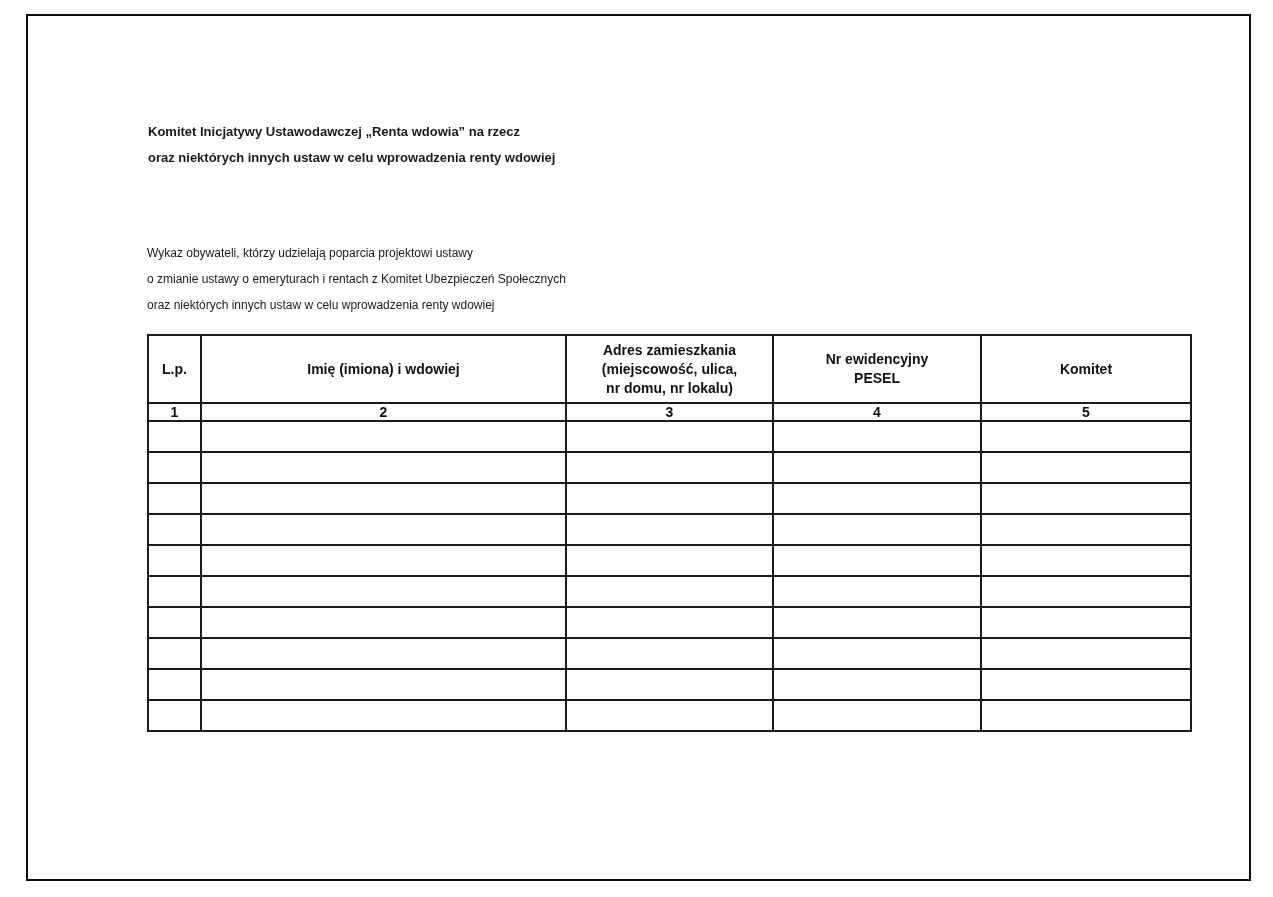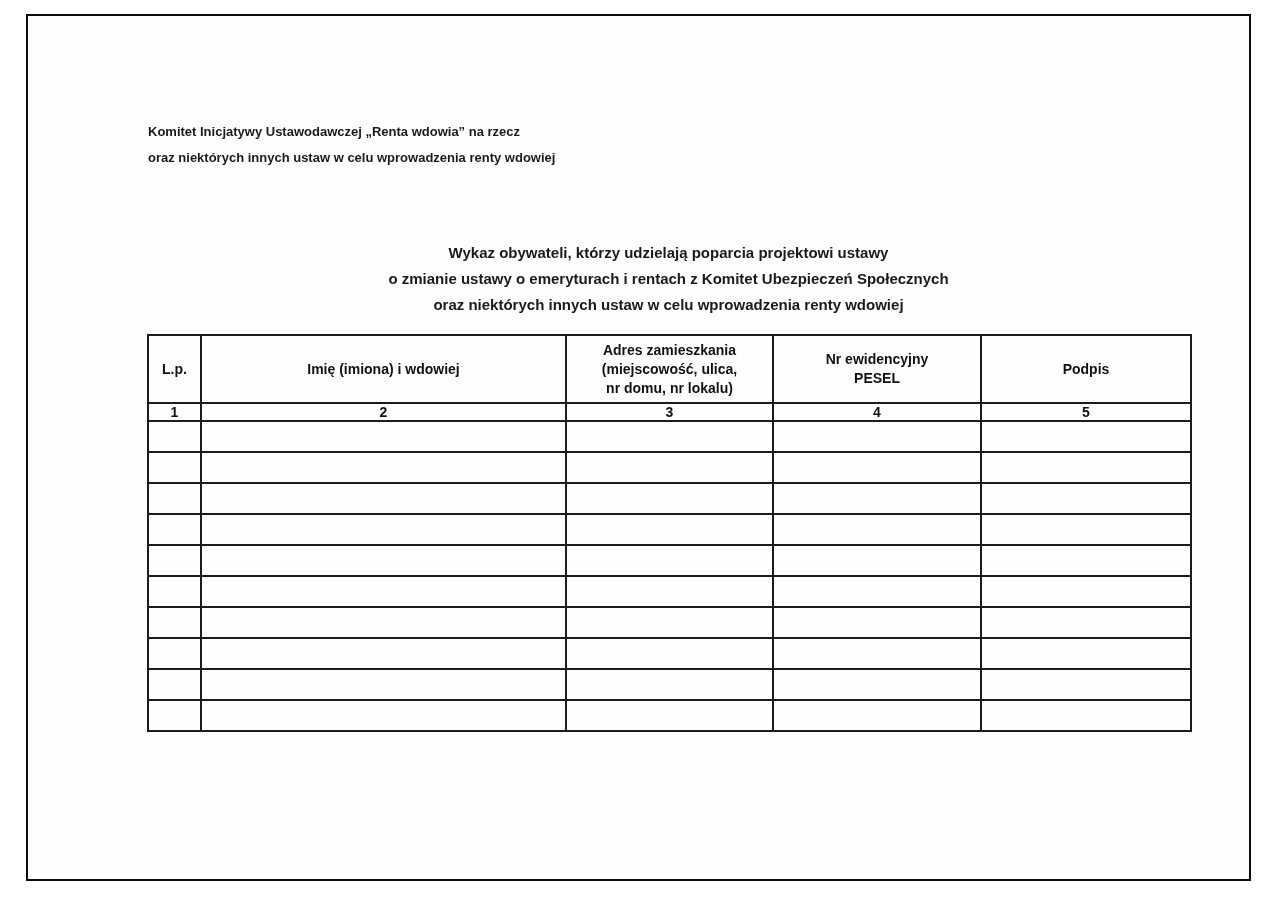--- a/index.html
+++ b/index.html
@@ -38,23 +38,22 @@
     font-size: 13px;
     font-weight: bold;
     line-height: 26px;
     white-space: nowrap;
   }
   .doc-title {
     position: absolute;
     left: 119px;
     top: 224px;
     width: 1043px;
-    text-align: center;
-    font-size: 15px;
-    font-weight: bold;
+    font-size: 12px;
+    font-weight: normal;
     line-height: 26px;
   }
   table.sig-table {
     position: absolute;
     left: 119px;
     top: 318px;
     width: 1043px;
     border-collapse: collapse;
     table-layout: fixed;
   }
@@ -108,21 +107,21 @@
       </colgroup>
       <thead>
         <tr class="header-row">
           <th>L.p.</th>
           <th>Imię (imiona) i wdowiej</th>
           <th>Adres zamieszkania
 (miejscowość, ulica,
 nr domu, nr lokalu)</th>
           <th>Nr ewidencyjny
 PESEL</th>
-          <th>Podpis</th>
+          <th>Komitet</th>
         </tr>
         <tr class="number-row">
           <th>1</th>
           <th>2</th>
           <th>3</th>
           <th>4</th>
           <th>5</th>
         </tr>
       </thead>
       <tbody>

